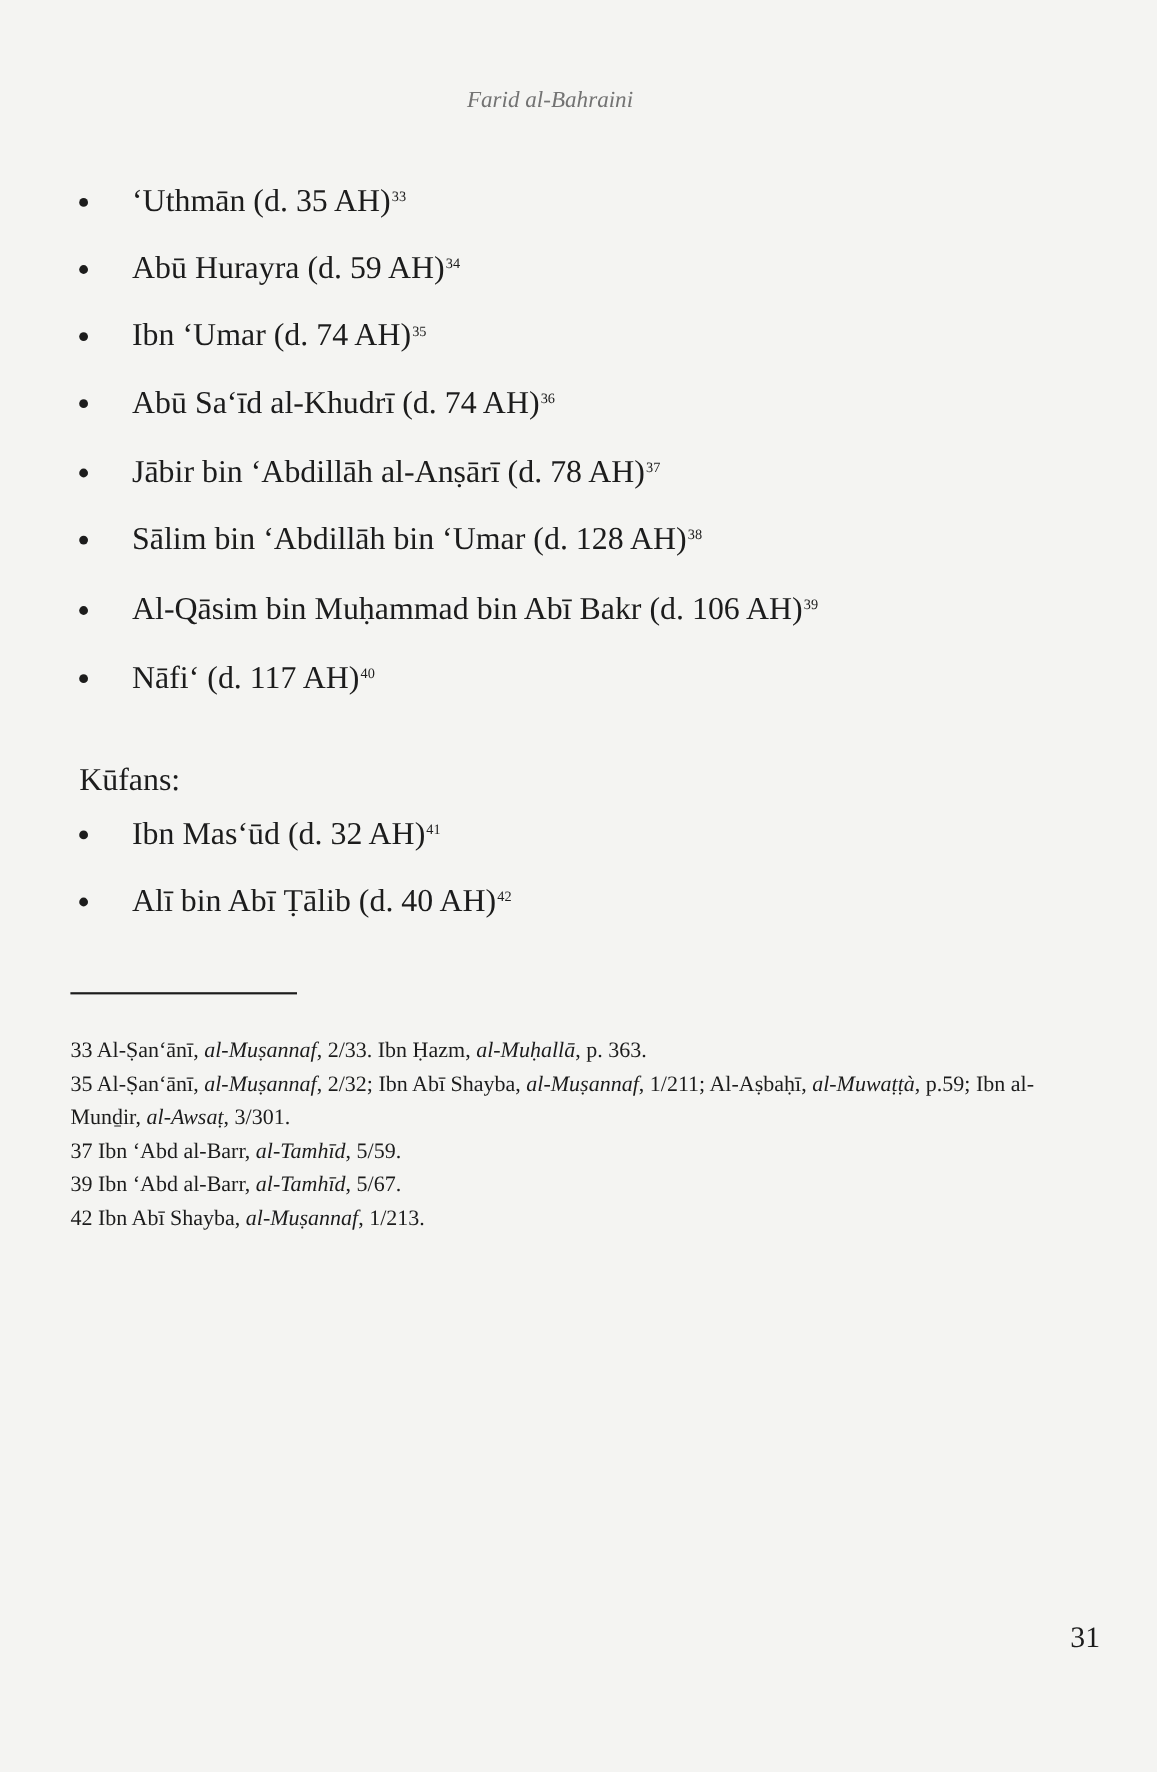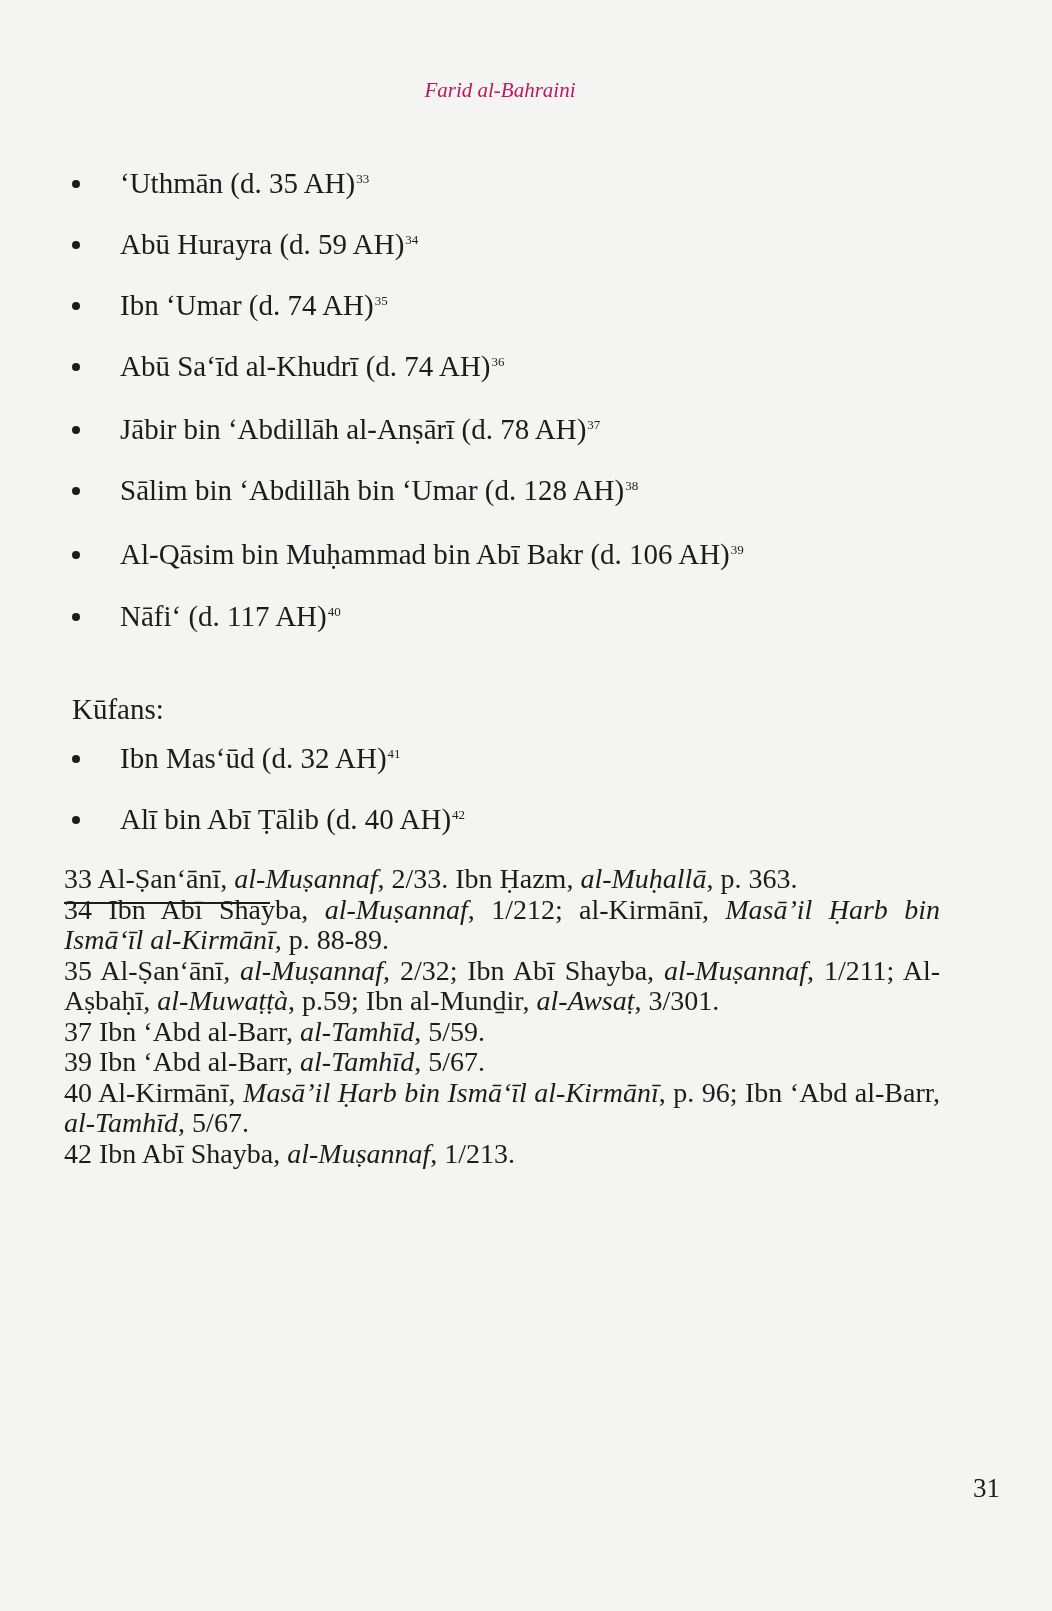--- a/index.html
+++ b/index.html
@@ -6,36 +6,36 @@
     body {
       width: 1052px; height: 1611px;
       background: #f4f4f2;
       color: #1c1c1c;
       font-family: "Liberation Serif", "DejaVu Serif", serif;
       position: relative;
       overflow: hidden;
     }
     .running-head {
       position: absolute; top: 78px; left: 0; width: 1000px;
-      text-align: center; font-style: italic; font-size: 21px; color: #be185d;
+      text-align: center; font-style: italic; font-size: 21px; color: #737373;
     }
     .bullets { position: absolute; top: 0; left: 0; }
     .bullet-item {
       position: absolute; left: 72px; font-size: 29px; line-height: 34px;
       white-space: nowrap;
     }
     .bullet-dot {
       display: inline-block; width: 8px; height: 8px; border-radius: 50%;
       background: #1c1c1c; position: absolute; left: 0; top: 14px;
     }
     .bullet-text { position: absolute; left: 48px; top: 0; }
     sup { font-size: 13px; vertical-align: top; position: relative; top: -4px; margin-left: 1px; }
     .section-label { position: absolute; left: 72px; top: 693px; font-size: 29px; }
     .rule { position: absolute; left: 64px; top: 902px; width: 206px; height: 2px; background: #1c1c1c; }
-    .footnotes { position: absolute; left: 64px; top: 864px; width: 876px; font-size: 28px; line-height: 30.5px; }
+    .footnotes { position: absolute; left: 64px; top: 940px; width: 876px; font-size: 20px; line-height: 30.5px; }
     .fn { margin: 0; text-align: justify; }
     .fn i { font-style: italic; }
     .page-number { position: absolute; top: 1473px; left: 0; width: 1000px; text-align: right; font-size: 27px; }
   </style>
 </head>
 <body>
 
 <div class="running-head">Farid al-Bahraini</div>
 
 <div class="bullets">
@@ -80,21 +80,19 @@
       <span class="bullet-text"><span>Alī bin Abī Ṭālib (d. 40 AH)</span><sup>42</sup></span>
     </div>
   </div>
 
 <div class="section-label">Kūfans:</div>
 
 <div class="rule"></div>
 
 <div class="footnotes">
     <p class="fn"><span>33</span> <span>Al-Ṣan‘ānī, </span><i>al-Muṣannaf</i><span>, 2/33. Ibn Ḥazm, </span><i>al-Muḥallā</i><span>, p. 363.</span></p>
-    <p class="fn"><span>34</span> <span>Ibn Abī Shayba, </span><i>al-Muṣannaf</i><span>, 1/212; al-Kirmānī, </span><i>Masā’il Ḥarb bin Ismā‘īl al-Kirmānī</i><span>, p. 88-89.</span></p>
     <p class="fn"><span>35</span> <span>Al-Ṣan‘ānī, </span><i>al-Muṣannaf</i><span>, 2/32; Ibn Abī Shayba, </span><i>al-Muṣannaf</i><span>, 1/211; Al-Aṣbaḥī, </span><i>al-Muwaṭṭà</i><span>, p.59; Ibn al-Munḏir, </span><i>al-Awsaṭ</i><span>, 3/301.</span></p>
     <p class="fn"><span>37</span> <span>Ibn ‘Abd al-Barr, </span><i>al-Tamhīd</i><span>, 5/59.</span></p>
     <p class="fn"><span>39</span> <span>Ibn ‘Abd al-Barr, </span><i>al-Tamhīd</i><span>, 5/67.</span></p>
-    <p class="fn"><span>40</span> <span>Al-Kirmānī, </span><i>Masā’il Ḥarb bin Ismā‘īl al-Kirmānī</i><span>, p. 96; Ibn ‘Abd al-Barr, </span><i>al-Tamhīd</i><span>, 5/67.</span></p>
     <p class="fn"><span>42</span> <span>Ibn Abī Shayba, </span><i>al-Muṣannaf</i><span>, 1/213.</span></p>
   </div>
 
 <div class="page-number">31</div>
 
 </body></html>

